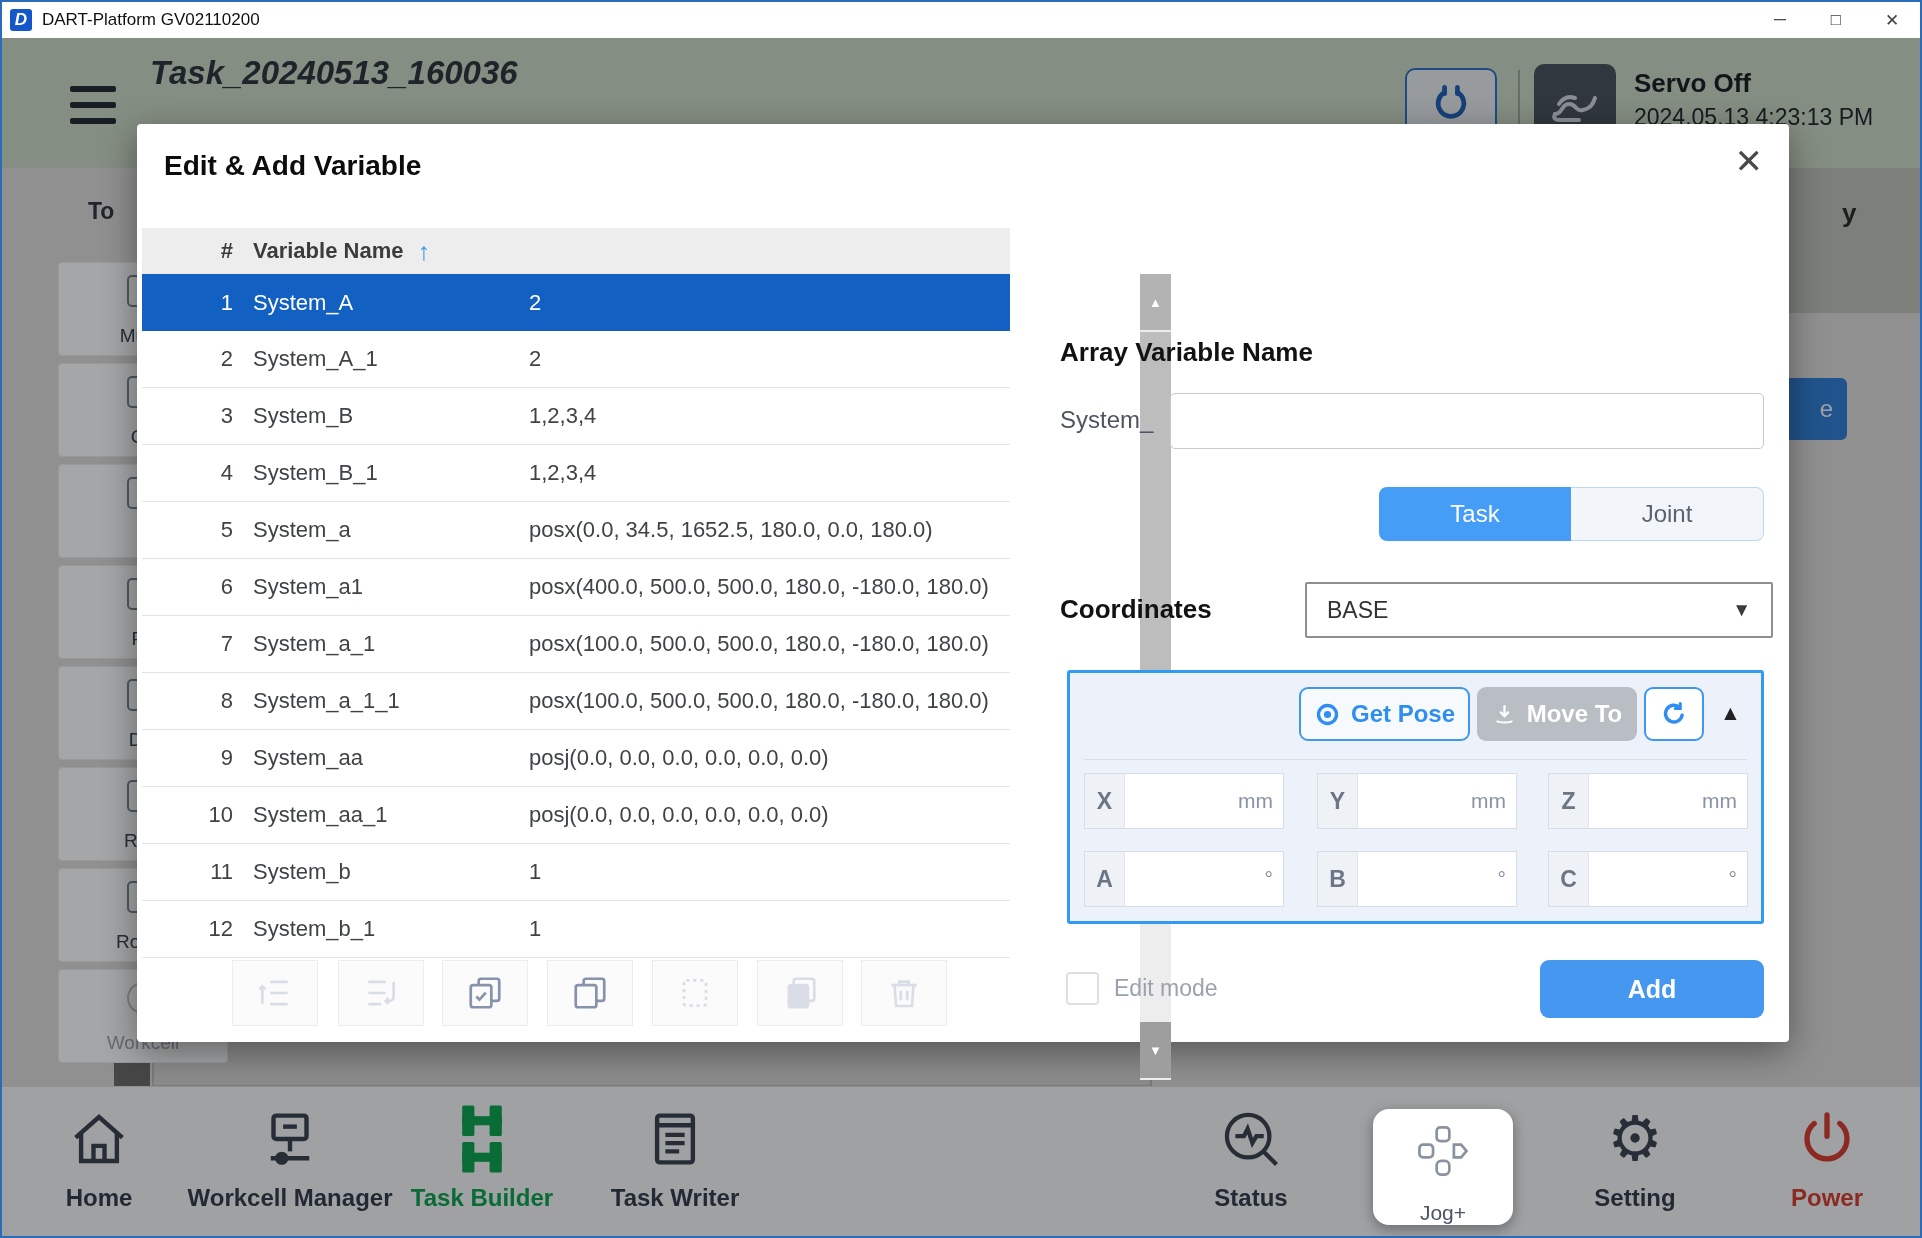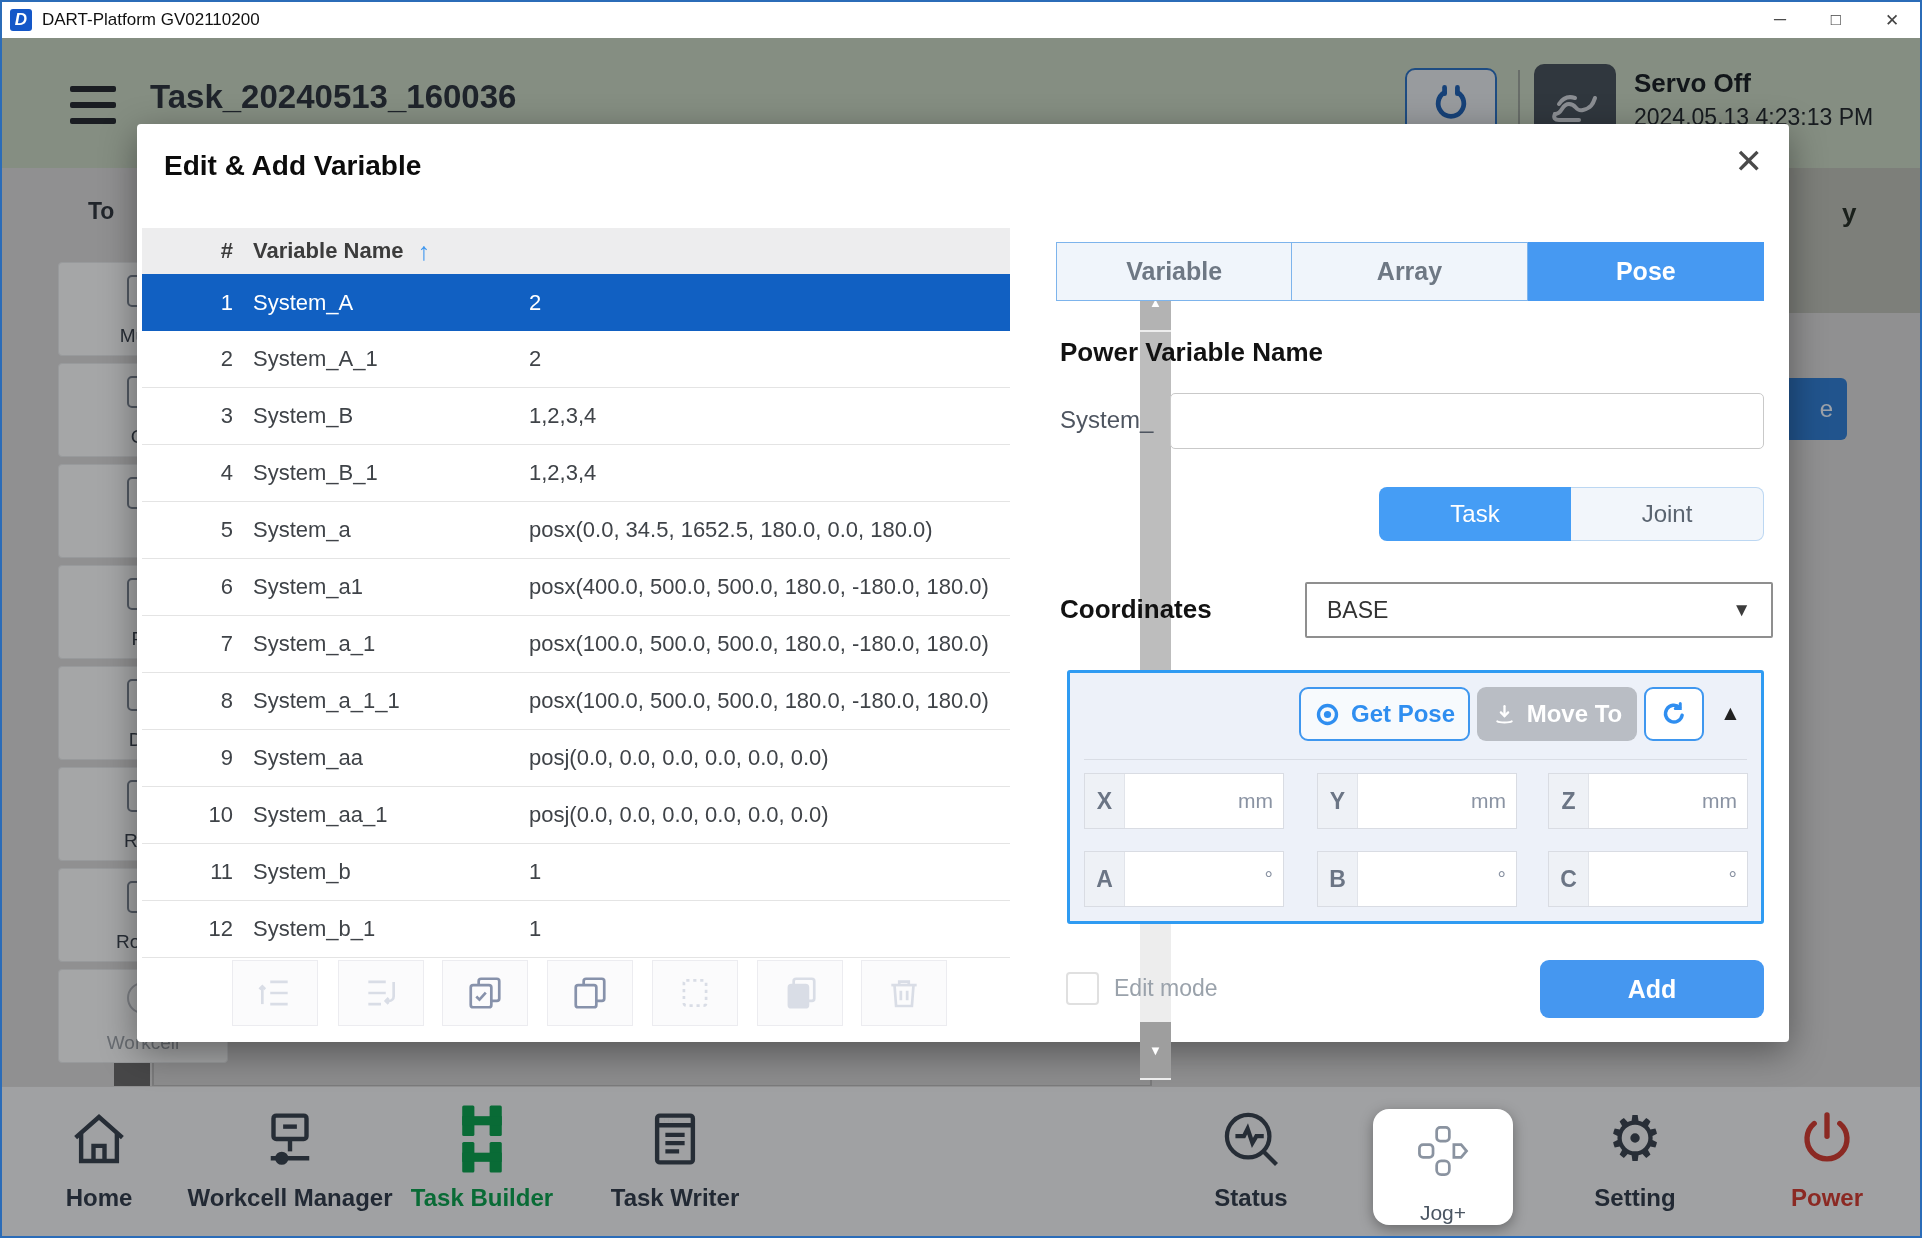--- a/index.html
+++ b/index.html
@@ -14,21 +14,21 @@
   .app-logo { width:22px; height:22px; margin-left:8px; background:#1457c8; color:#fff; border-radius:3px;
     font-weight:bold; font-style:italic; font-size:17px; display:flex; align-items:center; justify-content:center; }
   .titlebar-text { margin-left:10px; font-size:17px; color:#111; }
   .win-controls { position:absolute; right:0; top:0; height:36px; display:flex; }
   .win-btn { width:56px; height:36px; display:flex; align-items:center; justify-content:center; font-size:17px; color:#444; }
   
   .bglayer { position:absolute; inset:0; z-index:1; }
   .app-header { position:absolute; left:0; top:36px; width:100%; height:130px; background:#c5d3bf; }
   .hamburger { position:absolute; left:68px; top:84px; width:46px; }
   .hamburger div { height:6px; background:#23282e; border-radius:2px; margin-bottom:10px; }
-  .task-title { position:absolute; left:148px; top:76px; font-size:33px; font-weight:bold; color:#2b333c; }
+  .task-title { position:absolute; left:148px; top:52px; font-size:33px; font-weight:bold; color:#2b333c;font-style:italic; }
   .reset-btn { position:absolute; left:1403px; top:66px; width:92px; height:70px; border:2px solid #2a6fc0; border-radius:10px; background:#e3e7ea; display:flex; align-items:center; justify-content:center; }
   .hdr-divider { position:absolute; left:1516px; top:68px; width:2px; height:58px; background:#99a299; }
   .hand-tile { position:absolute; left:1532px; top:62px; width:82px; height:76px; border-radius:10px; background:#454f59; display:flex; align-items:center; justify-content:center; }
   .servo-label { position:absolute; left:1632px; top:66px; font-size:26px; font-weight:bold; color:#171d22; }
   .servo-time { position:absolute; left:1632px; top:102px; font-size:23px; color:#20262b; white-space:nowrap; }
   .right-band { position:absolute; left:1200px; top:166px; width:722px; height:145px; background:#b9bdb4; }
   .bg-y-label { position:absolute; left:1840px; top:196px; font-size:26px; font-weight:bold; color:#242c24; }
   .bg-partial-btn { position:absolute; left:1757px; top:376px; width:88px; height:62px; background:#2e7cd0; border-radius:6px; color:#eaf2fb; font-size:24px; display:flex; align-items:center; justify-content:flex-end; padding-right:14px; }
   .bg-panel { position:absolute; left:150px; top:700px; width:1000px; height:385px; background:#d0d0d0; border:2px solid #b5b5b5; }
   .bg-darkstrip { position:absolute; left:112px; top:980px; width:36px; height:105px; background:#686868; }
@@ -404,27 +404,22 @@
       </div>
     <div class="tb-btn" style="left:724px">
       <svg viewBox="0 0 24 24" fill="none" stroke="currentColor" stroke-width="1.7" class="ic-off">
         <path d="M4 7h16"></path>
           <path d="M9 7V4.8h6V7"></path>
           <path d="M6 7l1 13.2h10L18 7"></path>
           <path d="M10 10.5v6M14 10.5v6"></path>
         </svg>
       </div>
 
-    <div class="tabs">
-      <div class="tab">Variable</div>
-      <div class="tab">Array</div>
-      <div class="tab active">Pose</div>
-    </div>
-
-    <div class="pose-heading">Power Variable Name</div>
+
+    <div class="pose-heading">Array Variable Name</div>
     <div class="name-prefix">System_</div>
     <input class="name-input" type="text" value="" style="">
 
     <div class="mode-toggle">
       <div class="mode-tab active">Task</div>
       <div class="mode-tab idle">Joint</div>
     </div>
 
     <div class="coord-label">Coordinates</div>
     <div class="coord-select">

